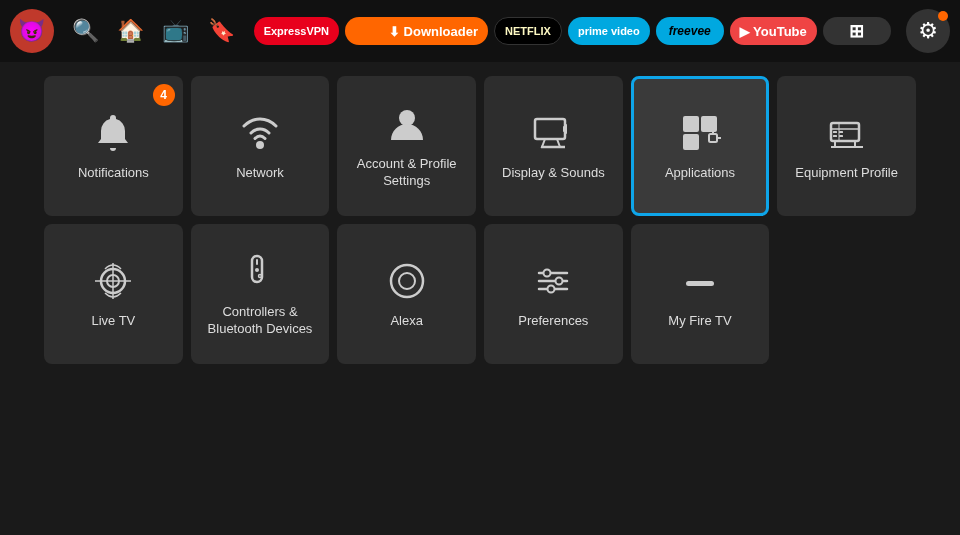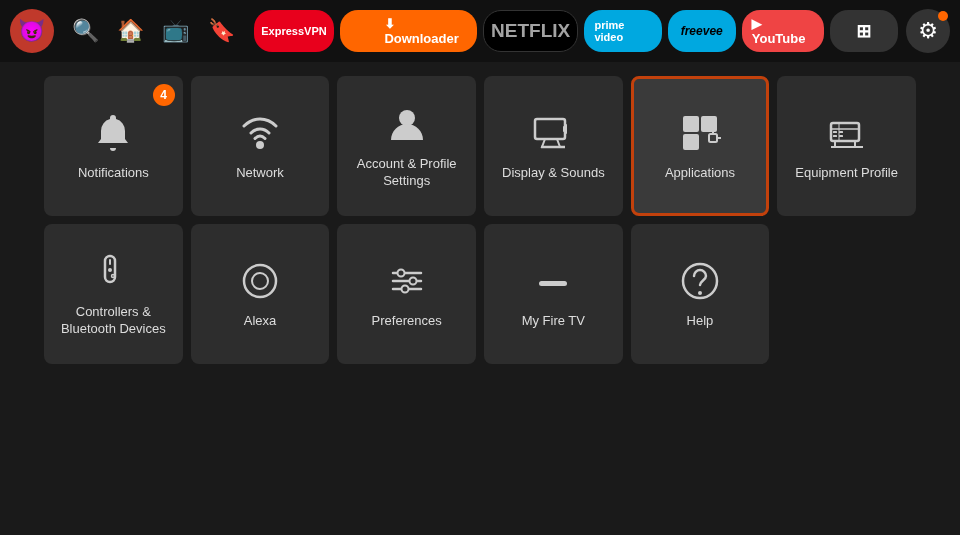--- a/index.html
+++ b/index.html
@@ -42,21 +42,21 @@
       color: #cccccc;
       cursor: pointer;
     }
     .topbar-apps {
       display: flex;
       align-items: center;
       gap: 6px;
       flex: 1;
     }
     .app-chip {
-      height: 42px;
+      height: 28px;
       border-radius: 18px;
       display: flex;
       align-items: center;
       justify-content: center;
       padding: 0 10px;
       font-size: 13px;
       font-weight: bold;
       cursor: pointer;
       min-width: 68px;
     }
@@ -108,21 +108,21 @@
       border-radius: 8px;
       display: flex;
       flex-direction: column;
       align-items: center;
       justify-content: center;
       gap: 10px;
       cursor: pointer;
       position: relative;
     }
     .grid-item.selected {
-      border: 3px solid #c2410c;
+      border: 3px solid #0ea5e9;
       background: #3a3a3a;
     }
     .grid-item .icon-area {
       font-size: 36px;
       color: #dddddd;
       display: flex;
       align-items: center;
       justify-content: center;
     }
     .grid-item .label {
@@ -163,21 +163,21 @@
     <span class="nav-icon">🔖</span>
   </div>
   <div class="topbar-apps">
     <div class="app-chip app-expressvpn">
       <span>ExpressVPN</span>
     </div>
     <div class="app-chip app-downloader">
       <span>⬇ Downloader</span>
     </div>
     <div class="app-chip app-netflix">
-      <span style="color:#a3a3a3; font-weight:900; font-size:19px;">NETFLIX</span>
+      <span style="color:#fef9c3; font-weight:900; font-size:11px;">NETFLIX</span>
     </div>
     <div class="app-chip app-primevideo">
       <span style="font-size:11px;">prime video</span>
     </div>
     <div class="app-chip app-freevee">
       <span style="font-size:12px; color:#000;">freevee</span>
     </div>
     <div class="app-chip app-youtube">
       <span style="font-size:13px; color:#fff; font-weight:bold;">▶ YouTube</span>
     </div>
@@ -264,20 +264,33 @@
         <rect x="8" y="24" width="4" height="2" rx="0.5" fill="#cccccc"></rect>
         <rect x="14" y="24" width="4" height="2" rx="0.5" fill="#cccccc"></rect>
         <line x1="10" y1="30" x2="10" y2="36" stroke="#cccccc" stroke-width="2"></line>
         <line x1="30" y1="30" x2="30" y2="36" stroke="#cccccc" stroke-width="2"></line>
         <line x1="6" y1="36" x2="38" y2="36" stroke="#cccccc" stroke-width="2"></line>
       </svg>
     </div>
     <span class="label">Equipment Profile</span>
   </div>
 
+  <div class="grid-item">
+    <div class="icon-area">
+      <svg width="44" height="44" viewBox="0 0 44 44">
+        <circle cx="22" cy="22" r="12" fill="none" stroke="#cccccc" stroke-width="2.5"></circle>
+        <circle cx="22" cy="22" r="6" fill="none" stroke="#cccccc" stroke-width="2"></circle>
+        <line x1="22" y1="4" x2="22" y2="40" stroke="#cccccc" stroke-width="1.5"></line>
+        <line x1="4" y1="22" x2="40" y2="22" stroke="#cccccc" stroke-width="1.5"></line>
+        <path d="M14 10 Q22 2 30 10" fill="none" stroke="#cccccc" stroke-width="1.5"></path>
+        <path d="M14 34 Q22 42 30 34" fill="none" stroke="#cccccc" stroke-width="1.5"></path>
+      </svg>
+    </div>
+    <span class="label">Live TV</span>
+  </div>
 
   <div class="grid-item">
     <div class="icon-area">
       <svg width="44" height="44" viewBox="0 0 44 44">
         <rect x="14" y="6" width="10" height="26" rx="5" fill="none" stroke="#cccccc" stroke-width="2.5"></rect>
         <line x1="19" y1="10" x2="19" y2="14" stroke="#cccccc" stroke-width="2" stroke-linecap="round"></line>
         <circle cx="19" cy="20" r="2" fill="#cccccc"></circle>
         <circle cx="22" cy="26" r="1.5" fill="none" stroke="#cccccc" stroke-width="1.5"></circle>
       </svg>
     </div>
@@ -311,24 +324,14 @@
   <div class="grid-item">
     <div class="icon-area">
       <svg width="44" height="44" viewBox="0 0 44 44">
         <rect x="8" y="22" width="28" height="5" rx="2.5" fill="#cccccc"></rect>
       </svg>
     </div>
     <span class="label">My Fire TV</span>
   </div>
 
 
-  <div class="grid-item">
-    <div class="icon-area">
-      <svg width="44" height="44" viewBox="0 0 44 44">
-        <circle cx="22" cy="22" r="17" fill="none" stroke="#cccccc" stroke-width="2.5"></circle>
-        <path d="M16 17c0-3.3 2.7-6 6-6s6 2.7 6 6c0 4-6 5-6 9" fill="none" stroke="#cccccc" stroke-width="2.5" stroke-linecap="round"></path>
-        <circle cx="22" cy="34" r="2" fill="#cccccc"></circle>
-      </svg>
-    </div>
-    <span class="label">Help</span>
-  </div>
 
 </div>
 
 </body></html>

